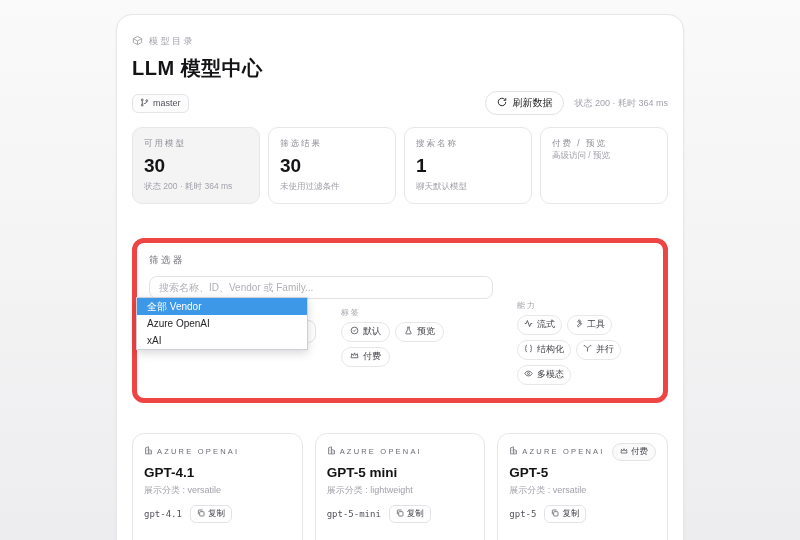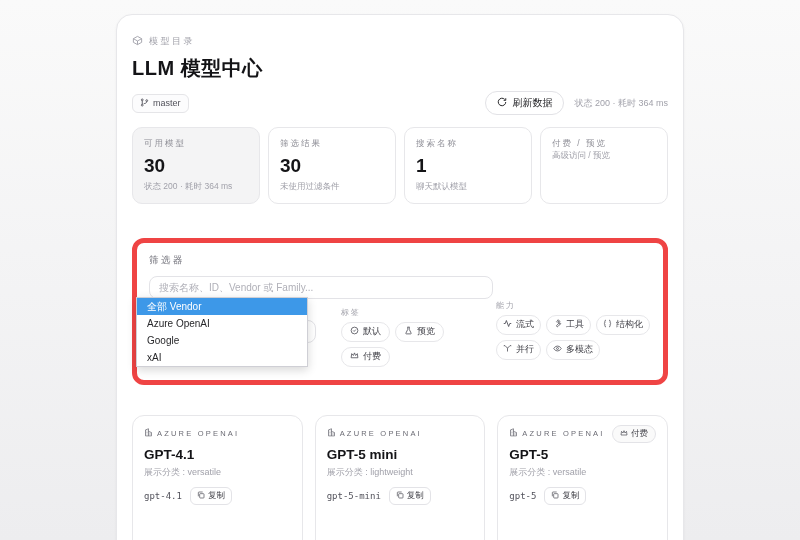--- a/index.html
+++ b/index.html
@@ -50,21 +50,21 @@
   .stats { display:grid; grid-template-columns:repeat(4,1fr); gap:8px; margin-top:12px; }
   .stat { border:1px solid #e7e7ea; border-radius:10px; padding:10px 11px; background:#fff; }
   .stat.hl { background:#f4f4f5; }
   .stat-lbl { font-size:8.5px; color:#8e8e96; letter-spacing:2px; }
   .stat-val { font-size:19px; font-weight:bold; margin:5px 0 4px; color:#141417; }
   .stat-sub { font-size:8.5px; color:#a1a1aa; }
 
   
   .filterbox { margin-top:34px; border:5px solid #ef4444; border-radius:12px; padding:11px 12px 13px; }
   .f-title { font-size:9.5px; letter-spacing:2.5px; color:#71717a; }
-  .f-grid { display:flex; gap:3px; margin-top:9px; }
+  .f-grid { display:flex; gap:24px; margin-top:9px; }
   .f-left { width:344px; flex:none; }
   .search {
     width:100%; height:23px; border:1px solid #e3e3e7; border-radius:8px;
     padding:0 9px; font-size:10px; color:#3f3f46; background:#fff; outline:none;
     font-family:"Liberation Sans","DejaVu Sans",sans-serif;
   }
   .search::placeholder { color:#b0b0b8; }
   .row2 { display:flex; gap:25px; margin-top:8px; }
   .mini-lbl { font-size:8px; letter-spacing:1.8px; color:#a1a1aa; margin-bottom:4px; }
   .selectbox {
@@ -268,21 +268,20 @@
               <span>多模态</span>
             </div>
           </div>
         </div>
       </div>
     </div>
 
     <div class="dropdown">
       <div class="opt sel" style="background:#3d98e8">全部 Vendor</div>
       <div class="opt">Azure OpenAI</div>
-      <div class="opt">Google</div>
       <div class="opt">xAI</div>
     </div>
 
     <div class="models">
 
       <div class="mcard">
         <div class="vrow">
           <div class="vname">
             <span class="ic">
               <svg width="9" height="9" viewBox="0 0 24 24" fill="none" stroke="#6b6b74" stroke-width="2">

